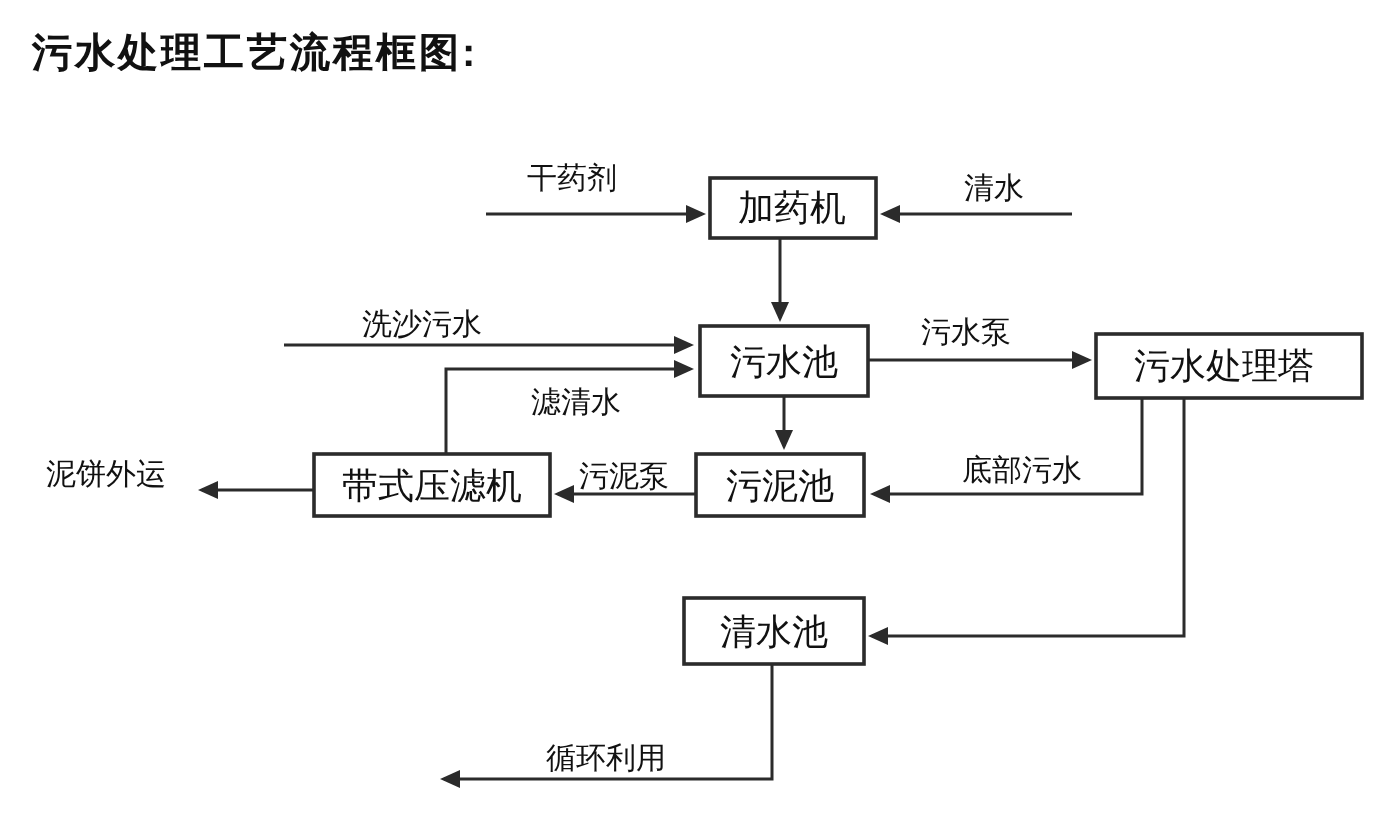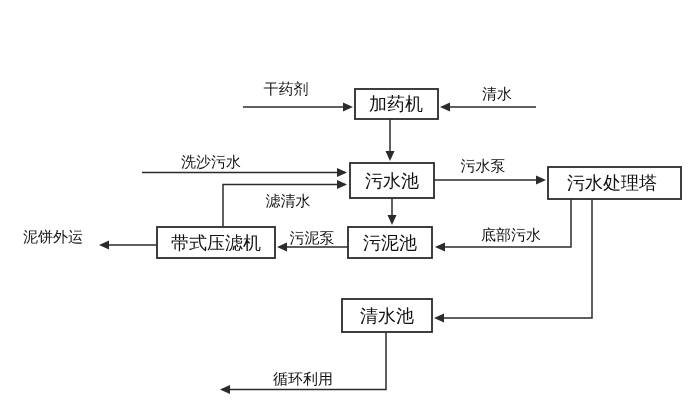--- a/index.html
+++ b/index.html
@@ -35,20 +35,21 @@
     text-anchor: middle;
     font-family: "Liberation Sans", "DejaVu Sans", sans-serif;
   }
   .shaft { stroke: #2b2b2b; stroke-width: 1.5; fill: none; }
 </style>
 </head>
 <body>
 
 <div class="canvas">
 
+  <div class="doc-title">污水处理工艺流程框图:</div>
 
   <svg class="flow-svg" width="700" height="420" viewBox="0 0 700 420">
     <defs>
       <marker id="ah" viewBox="0 0 10 10" refX="8.5" refY="5" markerWidth="11" markerHeight="10" markerUnits="userSpaceOnUse" orient="auto">
         <path d="M0.5,0.5 L10.5,5 L0.5,9.5 Z" fill="#2b2b2b"></path>
       </marker>
     </defs>
 
     <line class="shaft" x1="243" y1="107" x2="351" y2="107" marker-end="url(#ah)"></line>
     <line class="shaft" x1="536" y1="107" x2="442" y2="107" marker-end="url(#ah)"></line>

